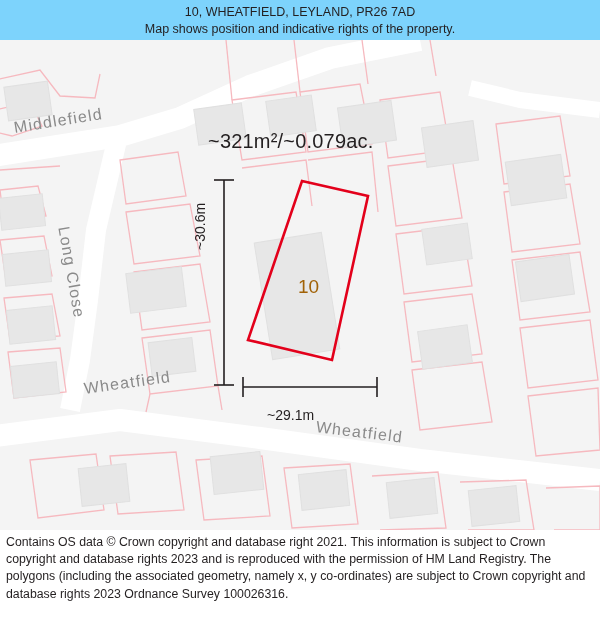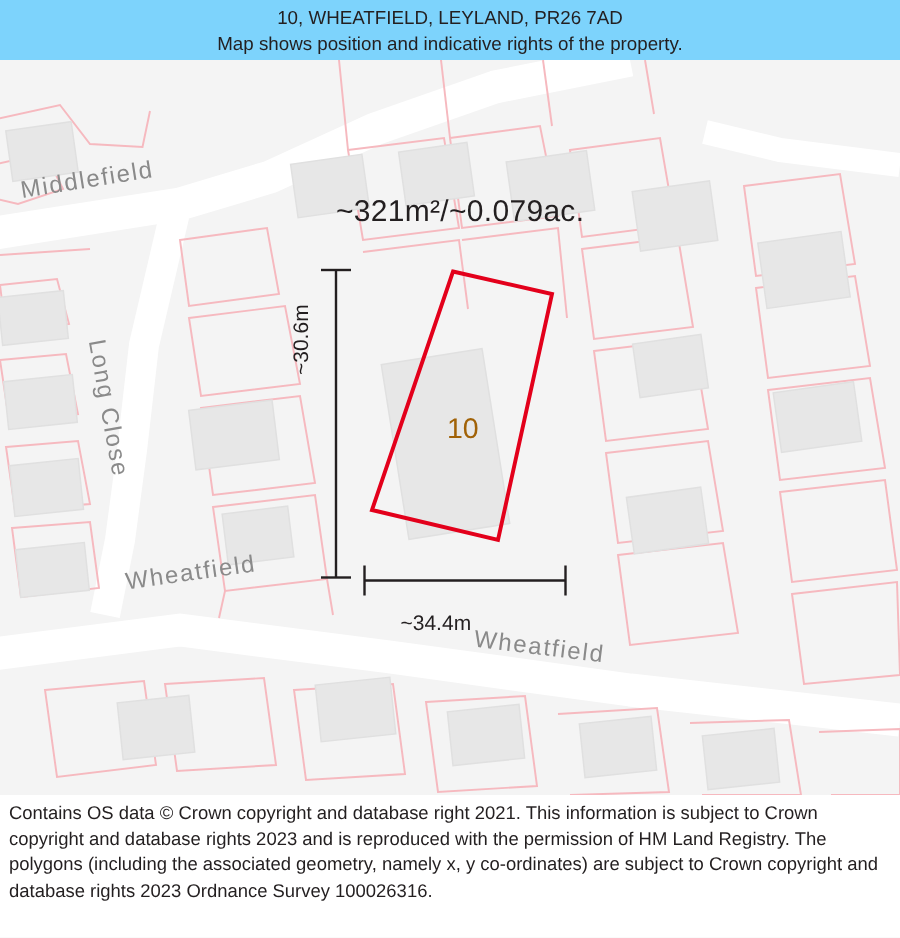--- a/index.html
+++ b/index.html
@@ -60,21 +60,21 @@
     color: #6f6f6f;
     white-space: nowrap;
   }
   .street {
     font-size: 16px;
     letter-spacing: 1.2px;
     color: #8a8a8a;
   }
   .area-label {
     position: absolute;
-    left: 224px;
+    left: 208px;
     top: 90px;
     font-size: 20px;
     color: #231f20;
     letter-spacing: 0.2px;
   }
   .plot-number {
     position: absolute;
     left: 298px;
     top: 236px;
     font-size: 19px;
@@ -226,18 +226,18 @@
     </svg>
 
     <div class="map-label street" style="left:14px; top:79px; transform:rotate(-9deg); transform-origin:left center;">Middlefield</div>
     <div class="map-label street" style="left:72px; top:185px; transform:rotate(80deg); transform-origin:left top;">Long Close</div>
     <div class="map-label street" style="left:84px; top:340px; transform:rotate(-8deg); transform-origin:left center;">Wheatfield</div>
     <div class="map-label street" style="left:316px; top:378px; transform:rotate(7deg); transform-origin:left center;">Wheatfield</div>
 
     <div class="area-label">~321m²/~0.079ac.</div>
     <div class="plot-number">10</div>
     <div class="dim-v">~30.6m</div>
-    <div class="dim-h">~34.4m</div>
+    <div class="dim-h">~29.1m</div>
   </div>
 
   <div class="footer">Contains OS data © Crown copyright and database right 2021. This information is subject to Crown copyright and database rights 2023 and is reproduced with the permission of HM Land Registry. The polygons (including the associated geometry, namely x, y co-ordinates) are subject to Crown copyright and database rights 2023 Ordnance Survey 100026316.</div>
 
 </div>
 
 </body></html>

